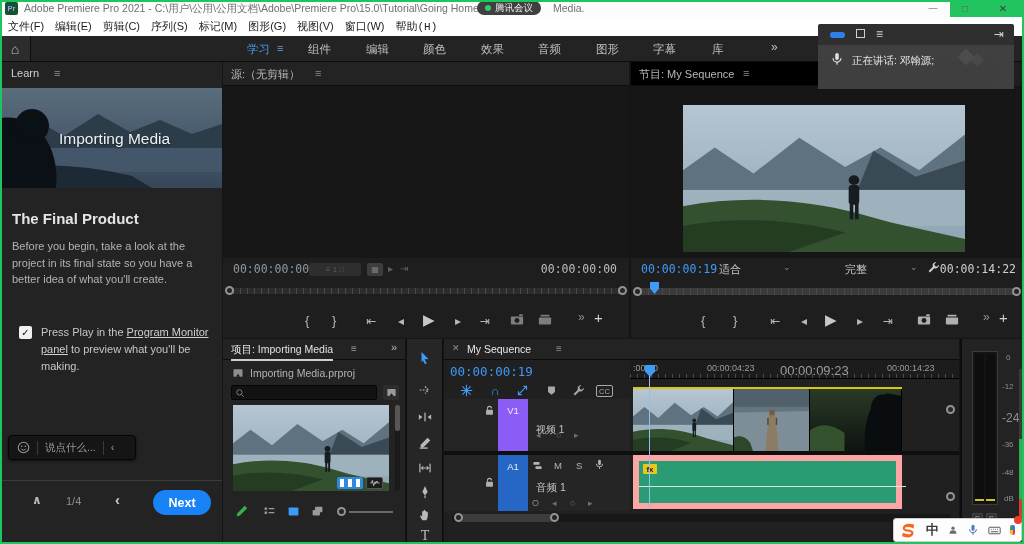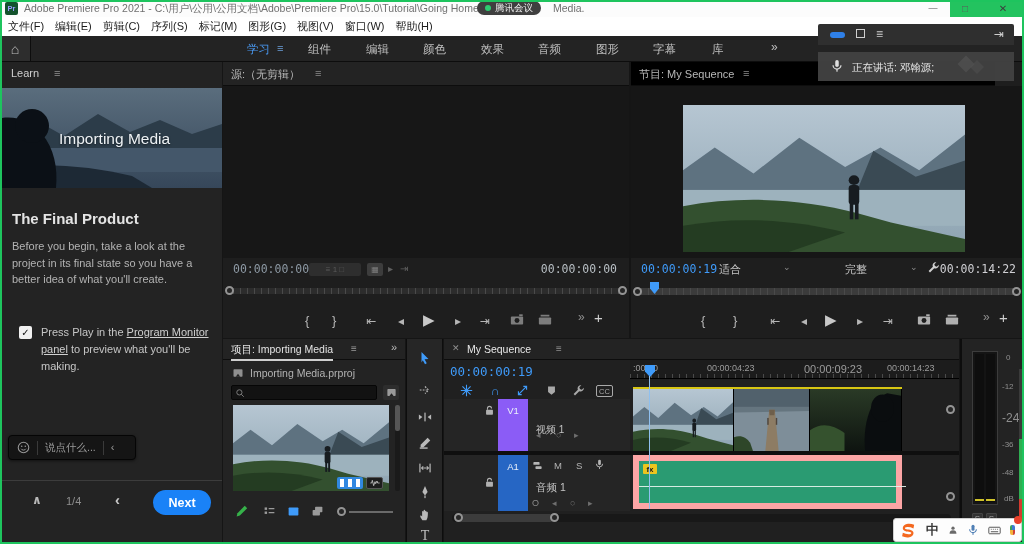--- a/index.html
+++ b/index.html
@@ -201,21 +201,21 @@
 
   <div class="abs" style="left:0;top:17px;width:1024px;height:19px;background:#ffffff;display:flex;align-items:center;padding-left:8px;gap:11px;box-sizing:border-box;">
     <span style="font-size:11px;color:#1c1c1c;">文件(F)</span>
     <span style="font-size:11px;color:#1c1c1c;">编辑(E)</span>
     <span style="font-size:11px;color:#1c1c1c;">剪辑(C)</span>
     <span style="font-size:11px;color:#1c1c1c;">序列(S)</span>
     <span style="font-size:11px;color:#1c1c1c;">标记(M)</span>
     <span style="font-size:11px;color:#1c1c1c;">图形(G)</span>
     <span style="font-size:11px;color:#1c1c1c;">视图(V)</span>
     <span style="font-size:11px;color:#1c1c1c;">窗口(W)</span>
-    <span style="font-size:11px;color:#1c1c1c;">帮助(H)</span>
+    <span style="font-size:11px;color:#1c1c1c;font-family:Liberation Mono, monospace;">帮助(H)</span>
   </div>
 
   <div class="abs" style="left:0;top:36px;width:1024px;height:26px;background:#232323;border-bottom:1px solid #0d0d0d;box-sizing:border-box;">
     <div class="abs ctr glyph" style="left:0;top:0;width:30px;height:25px;background:#2d2d2d;border-right:1px solid #0d0d0d;color:#bdbdbd;font-size:14px;">⌂</div>
     <span class="abs" style="left:247px;top:6px;font-size:11.5px;color:#4a9bf5;">学习</span>
     <span class="abs glyph" style="left:277px;top:7px;font-size:11px;color:#6b9fd8;">≡</span>
     <span class="abs" style="left:308px;top:6px;font-size:11.5px;color:#bfbfbf;">组件</span>
     <span class="abs" style="left:366px;top:6px;font-size:11.5px;color:#bfbfbf;">编辑</span>
     <span class="abs" style="left:423px;top:6px;font-size:11.5px;color:#bfbfbf;">颜色</span>
     <span class="abs" style="left:481px;top:6px;font-size:11.5px;color:#bfbfbf;">效果</span>
@@ -516,21 +516,21 @@
       <span class="abs" style="left:92px;top:26px;font-size:10.5px;color:#c3c3c3;">音频 1</span>
       <span class="abs glyph" style="left:88px;top:44px;font-size:9px;color:#8a8a8a;">O</span>
       <span class="abs glyph" style="left:108px;top:44px;font-size:9px;color:#6f6f6f;">◂</span>
       <span class="abs glyph" style="left:126px;top:44px;font-size:9px;color:#6f6f6f;">○</span>
       <span class="abs glyph" style="left:144px;top:44px;font-size:9px;color:#6f6f6f;">▸</span>
     </div>
 
     <div class="abs" style="left:186px;top:21px;width:329px;height:19px;background:#1c1c1c;border-bottom:1px solid #000;box-sizing:border-box;">
       <span class="abs" style="left:3px;top:3px;font-size:9px;color:#9c9c9c;">:00:00</span>
       <span class="abs" style="left:77px;top:3px;font-size:9px;color:#9c9c9c;">00:00:04:23</span>
-      <span class="abs" style="left:174px;top:3px;font-size:11px;color:#9c9c9c;">00:00:09:23</span>
+      <span class="abs" style="left:150px;top:3px;font-size:13px;color:#9c9c9c;">00:00:09:23</span>
       <span class="abs" style="left:257px;top:3px;font-size:9px;color:#9c9c9c;">00:00:14:23</span>
       <div class="abs tick-strip" style="left:0;top:14px;width:329px;height:4px;"></div>
     </div>
 
     <div class="abs" style="left:189px;top:48px;width:269px;height:2px;background:#d8c613;"></div>
 
     <div class="abs" style="left:189px;top:50px;width:101px;height:62px;overflow:hidden;border-right:1px solid #000;box-sizing:border-box;">
       <svg class="u" width="101" height="62">
           <use href="#s-cliff"></use>
         </svg>
@@ -609,21 +609,21 @@
   </div>
   <div class="abs" style="left:1014px;top:516px;width:8px;height:8px;border-radius:50%;background:#e8402a;z-index:61;"></div>
 
   <div class="abs" style="left:818px;top:24px;width:196px;height:50px;z-index:50;">
     <div class="abs" style="left:0;top:0;width:196px;height:21px;background:#2f2f2f;border-radius:2px 2px 0 0;">
       <span class="abs" style="left:12px;top:8px;width:15px;height:6px;border-radius:3px;background:#2f80e8;display:inline-block;"></span>
       <span class="abs" style="left:38px;top:5px;width:9px;height:9px;border:1.3px solid #cfcfcf;display:inline-block;box-sizing:border-box;"></span>
       <span class="abs glyph" style="left:58px;top:4px;font-size:12px;color:#cfcfcf;">≡</span>
       <span class="abs glyph" style="right:10px;top:4px;font-size:12px;color:#cfcfcf;">⇥</span>
     </div>
-    <div class="abs" style="left:0;top:28px;width:196px;height:29px;background:rgba(66,66,66,.95);">
+    <div class="abs" style="left:0;top:21px;width:196px;height:44px;background:rgba(66,66,66,.95);">
       <span style="position:absolute;left:12px;top:7px;color:#e0e0e0;">
           <svg class="u" width="14" height="14">
             <use href="#i-mic"></use>
           </svg>
         </span>
       <span class="abs" style="left:34px;top:9px;font-size:10.5px;color:#e4e4e4;white-space:nowrap;">正在讲话: 邓翰源;</span>
       <span class="abs" style="left:142px;top:6px;width:12px;height:12px;background:#585858;transform:rotate(45deg);opacity:.55;"></span>
       <span class="abs" style="left:154px;top:10px;width:10px;height:10px;background:#515151;transform:rotate(45deg);opacity:.5;"></span>
     </div>
   </div>

